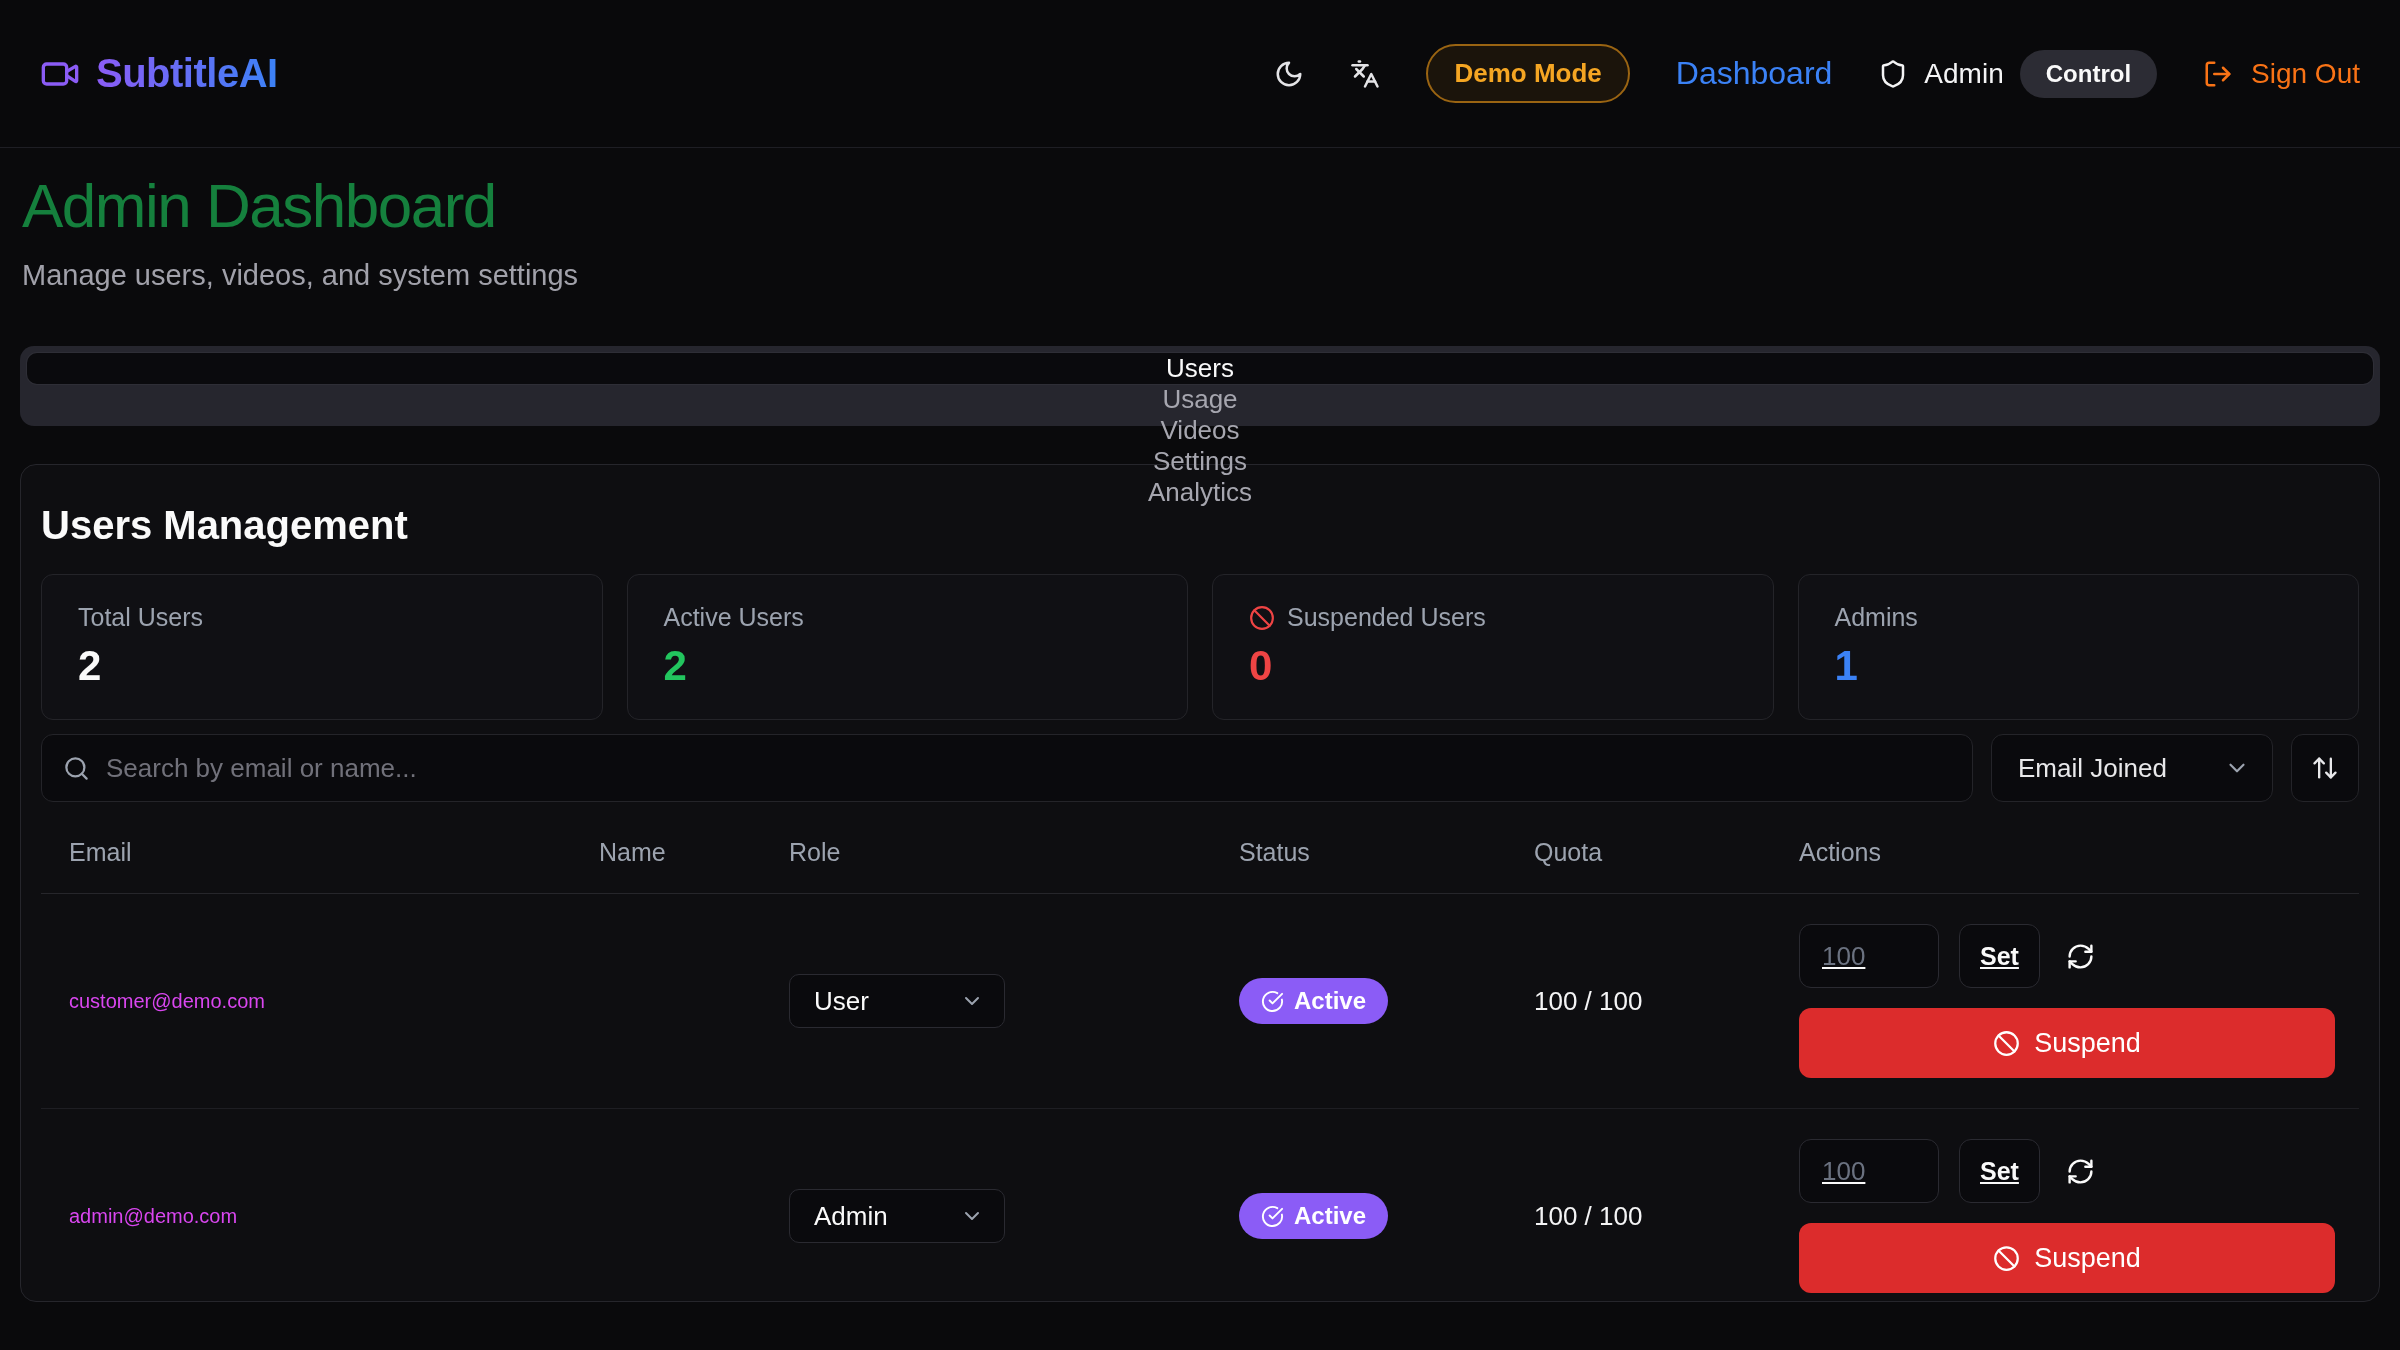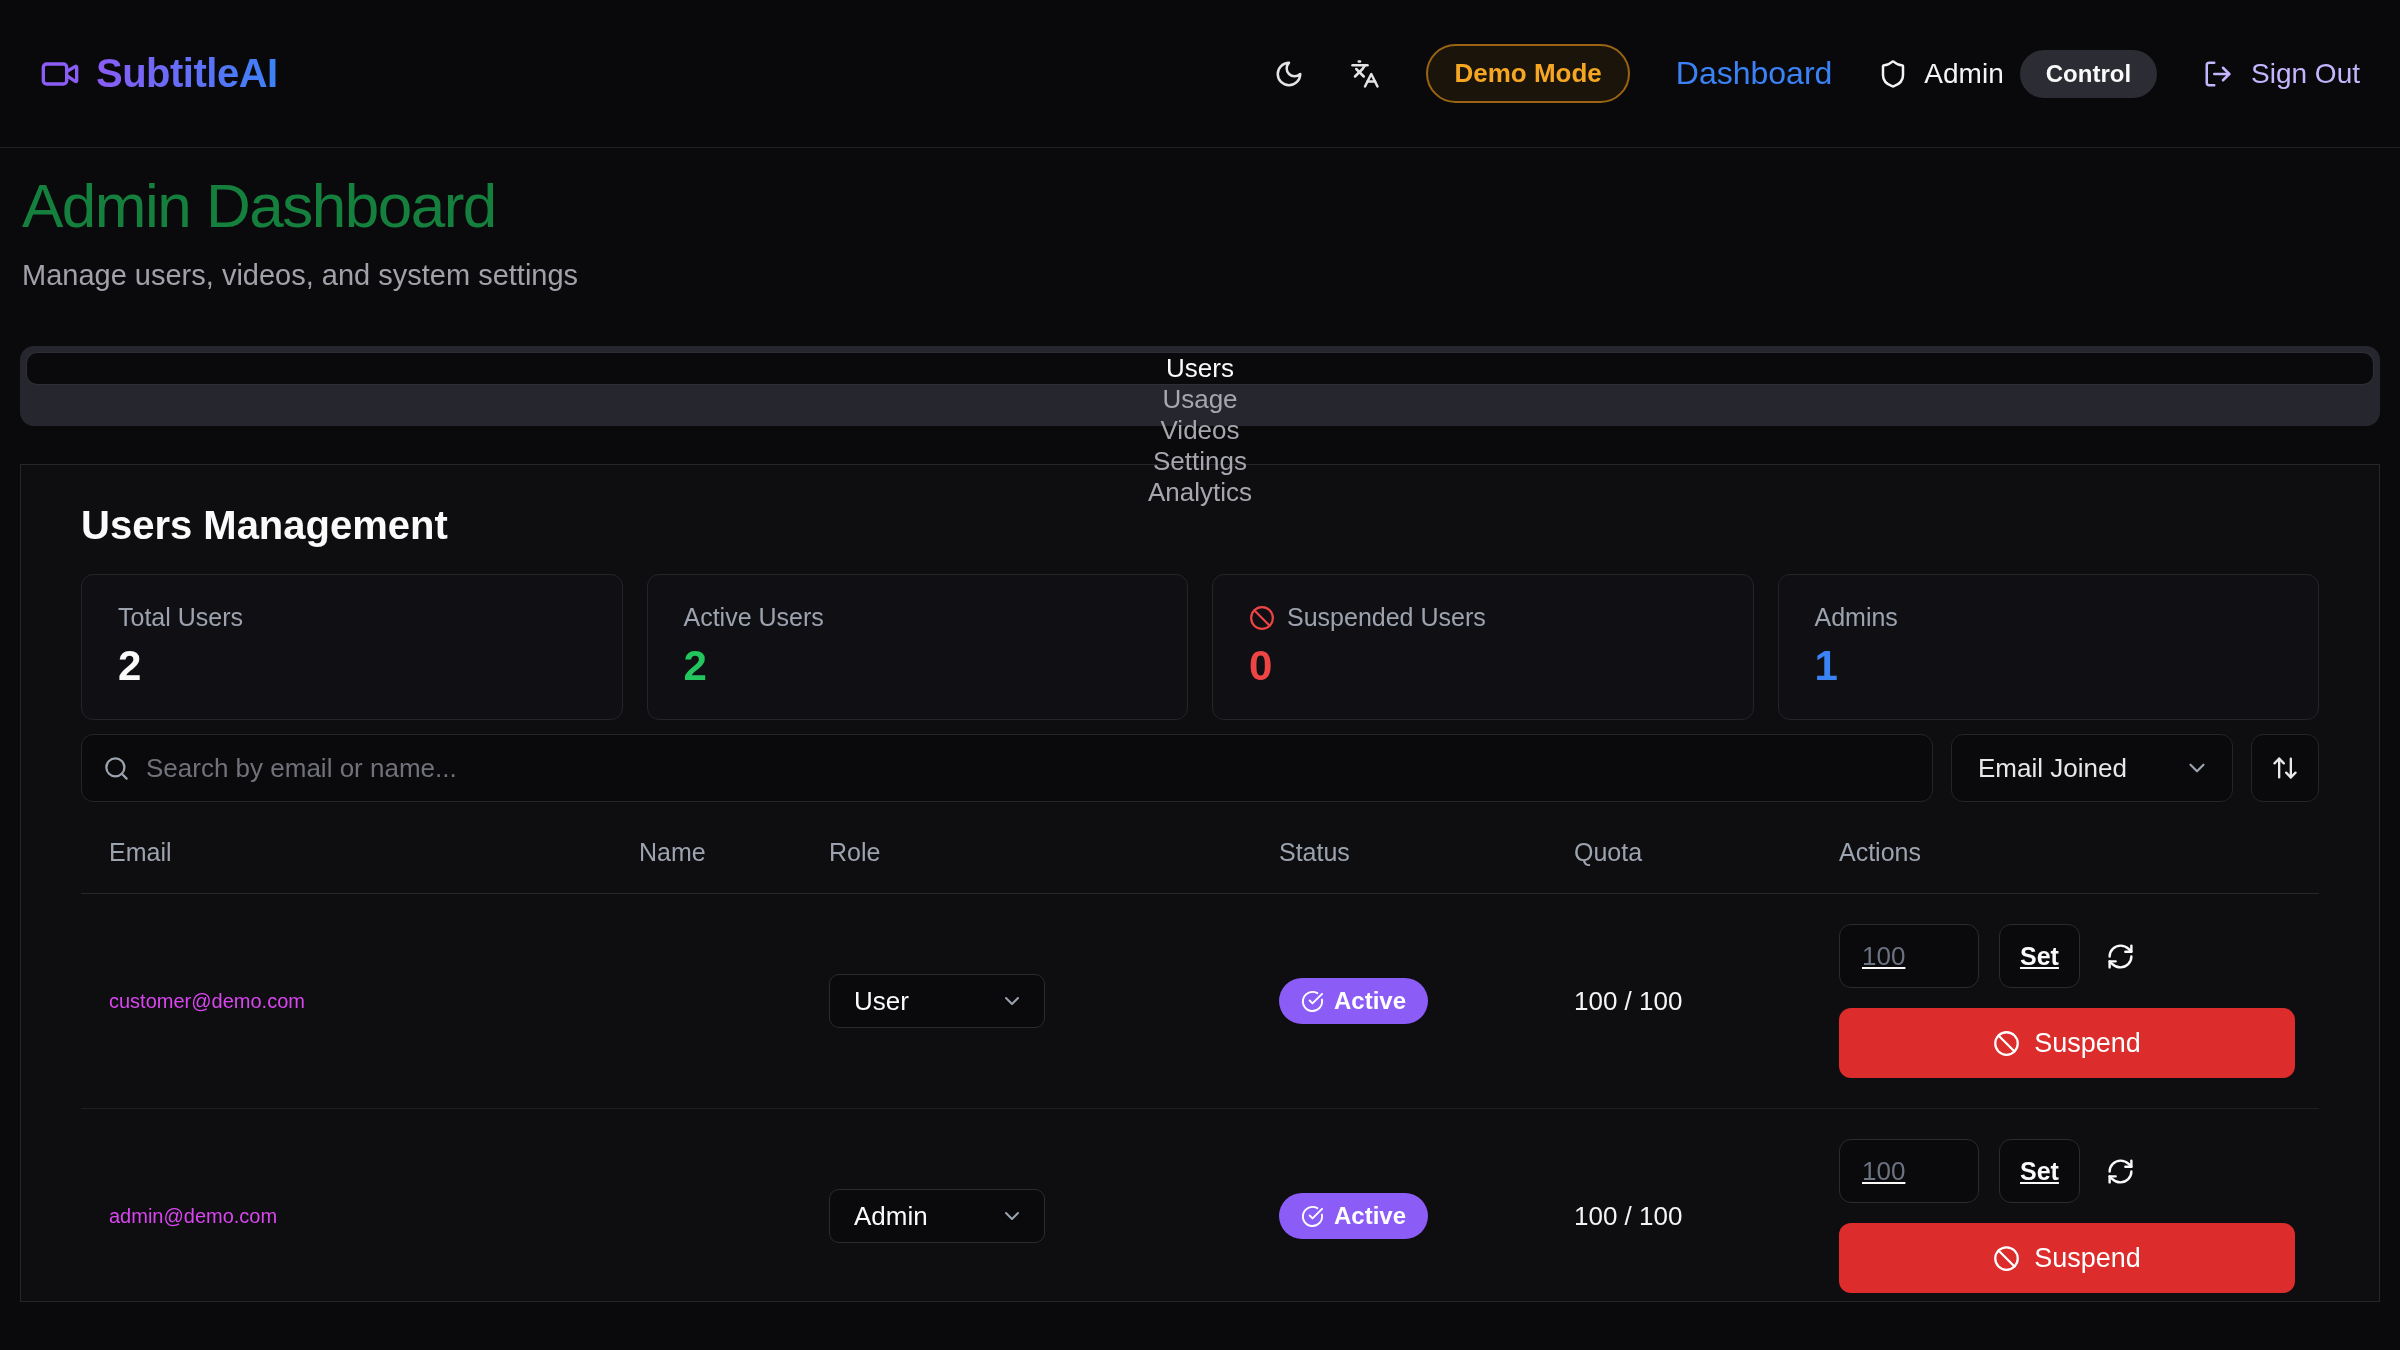--- a/index.html
+++ b/index.html
@@ -36,21 +36,21 @@
     border:2px solid #9a6412; background:rgba(245,158,11,0.08);
     color:#f5a623; font-size:26px; font-weight:bold;
   }
   .nav-link { font-size:32px; color:#3b82f6; text-decoration:none; }
   .admin-chip { display:flex; align-items:center; gap:16px; font-size:28px; color:#f4f4f5; }
   .control-pill {
     background:#2c2c34; color:#fafafa;
     padding:10px 26px; border-radius:9999px;
     font-size:24px; font-weight:bold;
   }
-  .signout { display:flex; align-items:center; gap:18px; font-size:28px; color:#c4b5fd; background:none; border:none; cursor:pointer; }
+  .signout { display:flex; align-items:center; gap:18px; font-size:28px; color:#f97316; background:none; border:none; cursor:pointer; }
 
   
   .main { padding:0 20px; }
   .page-title { font-size:62px; font-weight:normal; letter-spacing:-1.5px; margin-top:22px; padding-left:2px; color:#15803d; }
   .page-subtitle { font-size:29px; color:#a1a1aa; margin-top:18px; padding-left:2px; }
 
   
   .tabbar {
     margin-top:54px; height:80px;
     background:#26262e; border-radius:14px;
@@ -59,22 +59,22 @@
   .tab {
     flex:1; display:flex; align-items:center; justify-content:center;
     font-size:26px; color:#a6a6af; border-radius:10px; cursor:pointer;
     background:none; border:none; font-family:inherit;
   }
   .tab.active { background:#0a0a0d; color:#fafafa; box-shadow:0 0 0 1px #2e2e36; }
 
   
   .panel {
     margin-top:38px; height:838px;
-    background:#0e0e11; border:1px solid #26262c; border-radius:0;
-    padding:38px 60px; overflow:hidden;
+    background:#0e0e11; border:1px solid #26262c; border-radius:16px;
+    padding:38px 20px; overflow:hidden;
   }
   .panel-title { font-size:40px; font-weight:bold; color:#fafafa; }
 
   .stats { margin-top:26px; display:grid; grid-template-columns:repeat(4,1fr); gap:24px; }
   .stat-card {
     height:146px; border:1px solid #242429; border-radius:12px;
     background:#101014; padding:28px 36px;
   }
   .stat-label { font-size:25px; color:#9ca3af; display:flex; align-items:center; gap:12px; }
   .stat-label .ban { color:#ef4444; }

